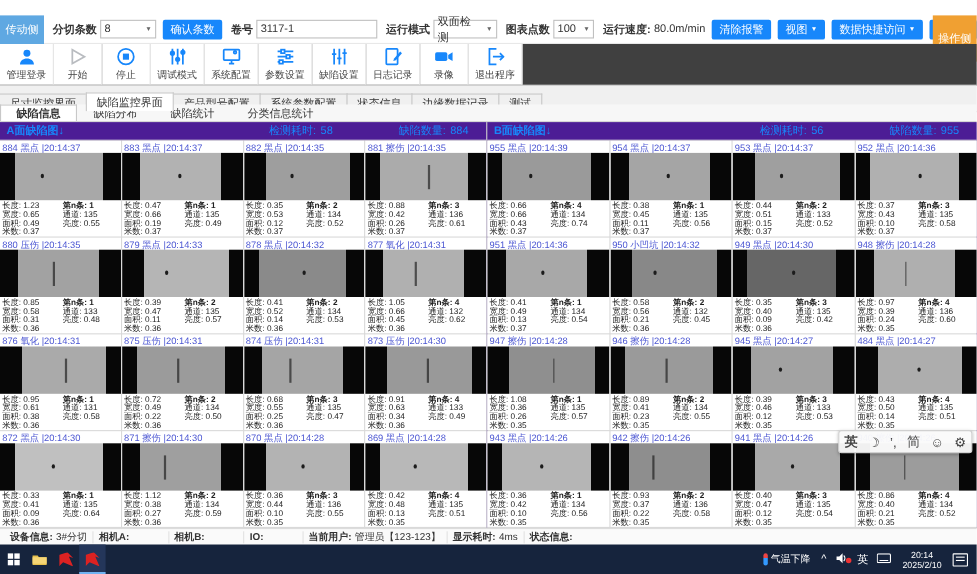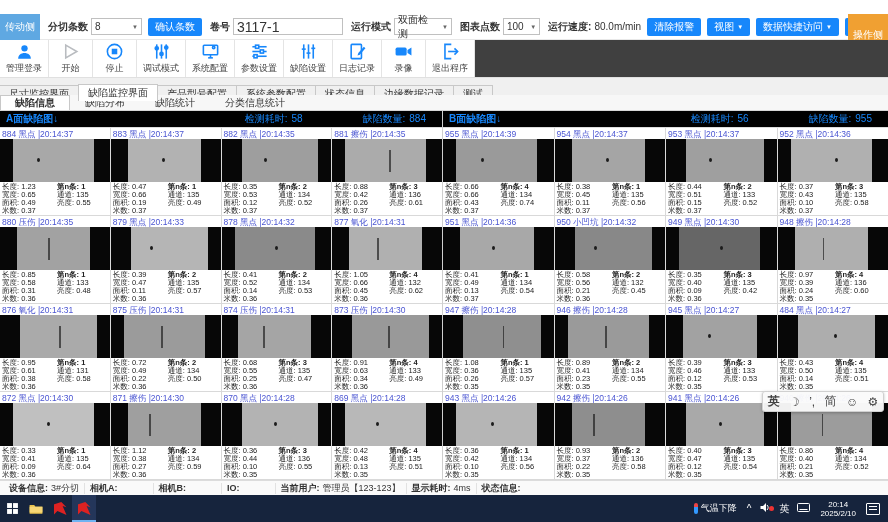--- a/index.html
+++ b/index.html
@@ -10,41 +10,41 @@
   .titlebar { position:absolute; left:0; top:0; width:888px; height:14px; background:#fff; display:flex; align-items:center; padding-left:4px; border-bottom:1px solid #f0f0f0; }
   .app-logo { width:8px; height:8px; background:#d22; margin-right:4px; clip-path:polygon(0 20%,60% 0,100% 40%,70% 30%,100% 100%,30% 70%,0 100%); }
   .app-title { font-size:8px; color:#333; }
 
   
   .toolbar1 { position:absolute; left:0; top:14px; width:888px; height:26px; background:#fff; display:flex; align-items:center; border-bottom:1px solid #e8e8e8; font-size:10px; color:#333; }
   .side-btn { width:40px; height:26px; background:#5fa8e2; color:#fff; font-size:10px; display:flex; align-items:center; justify-content:center; flex:0 0 auto; }
   .tb-label { font-weight:bold; margin:0 3px 0 8px; white-space:nowrap; }
   .tb-select { height:17px; border:1px solid #c0c0c0; background:#fff; display:flex; align-items:center; justify-content:space-between; padding:0 3px; font-size:10px; color:#333; }
   .tb-select .car { font-size:6px; color:#666; margin-left:4px; }
-  .tb-input { height:17px; border:1px solid #c0c0c0; background:#fff; font-size:14px; padding:0 3px; color:#333; font-family:"Liberation Sans",sans-serif; }
+  .tb-input { height:17px; border:1px solid #c0c0c0; background:#fff; font-size:10px; padding:0 3px; color:#333; font-family:"Liberation Sans",sans-serif; }
   .blue-btn { background:#1787fb; color:#fff; border:none; height:18px; padding:0 7px; font-size:10px; border-radius:2px; margin-left:6px; display:flex; align-items:center; white-space:nowrap; }
   .blue-btn .car { font-size:6px; margin-left:3px; }
   .op-btn { position:absolute; right:0; top:0; width:40px; height:42px; background:#f0a032; color:#fff; font-size:10px; display:flex; align-items:center; justify-content:center;text-align:center; }
 
   
   .ribbon { position:absolute; left:0; top:40px; width:888px; height:38px; background:#404040; display:flex; border-bottom:1px solid #e0e0e0; }
   .rb { min-width:44px; padding:2px 6px 0 6px; display:flex; flex-direction:column; align-items:center; justify-content:flex-start; border-right:1px solid #e4e4e4; background:#fff; cursor:pointer; }
   .rb svg { width:19px; height:19px; display:block; }
   .rb .rb-label { font-size:9px; color:#444; margin-top:1px; white-space:nowrap; }
 
   
   .tabs-main { position:absolute; left:0; top:78px; width:888px; height:24px; background:#f0f0f0; display:flex; align-items:flex-end; border-bottom:1px solid #c8c8c8; }
   .tab-m { font-size:10px; color:#333; padding:2px 9px; background:#f0f0f0; border:1px solid #c8c8c8; border-bottom:none; margin-left:-1px; height:16px; display:flex; align-items:center; }
   .tab-m.active { background:#fff; position:relative; z-index:2; height:17px; }
   .tabs-sub { position:absolute; left:0; top:95px; width:888px; height:16px; background:#f7f7f7; display:flex; align-items:flex-end; border-bottom:1px solid #d5d5d5; }
   .tab-s { font-size:10px; color:#333; padding:1px 14px; height:15px; display:flex; align-items:center; border:1px solid transparent; }
   .tab-s.active { background:#fff; border:1px solid #c8c8c8; border-bottom:none; font-weight:bold; }
 
   
-  .content { position:absolute; left:0; top:111px; width:888px; height:369px; display:flex; background:#000000; }
+  .content { position:absolute; left:0; top:111px; width:888px; height:369px; display:flex; background:#4c1d95; }
   .panel { width:443px; border-right:1px solid #cfcfcf; display:flex; flex-direction:column; }
   .panel:last-child { border-right:none; width:445px; }
   .panel-head { height:17px; display:flex; align-items:center; font-size:10px; color:#1787fb; border-bottom:1px solid #dcdcdc; padding:0 6px; }
   .panel-title { font-weight:bold; }
   .ph-mid { margin-left:auto; margin-right:60px; }
   .ph-right { margin-right:10px; }
   .ph-val { margin-left:4px; }
   .defect-grid { flex:1; display:grid; grid-template-columns:repeat(4,1fr); grid-auto-rows:87px; gap:1px; background:#d9d9d9; border-bottom:1px solid #d9d9d9; }
   .cell { background:#fff; overflow:hidden; display:flex; flex-direction:column; }
   .cell-head { height:11px; font-size:8.5px; color:#4a55d2; padding:1px 2px 0 2px; white-space:nowrap; overflow:hidden; }

